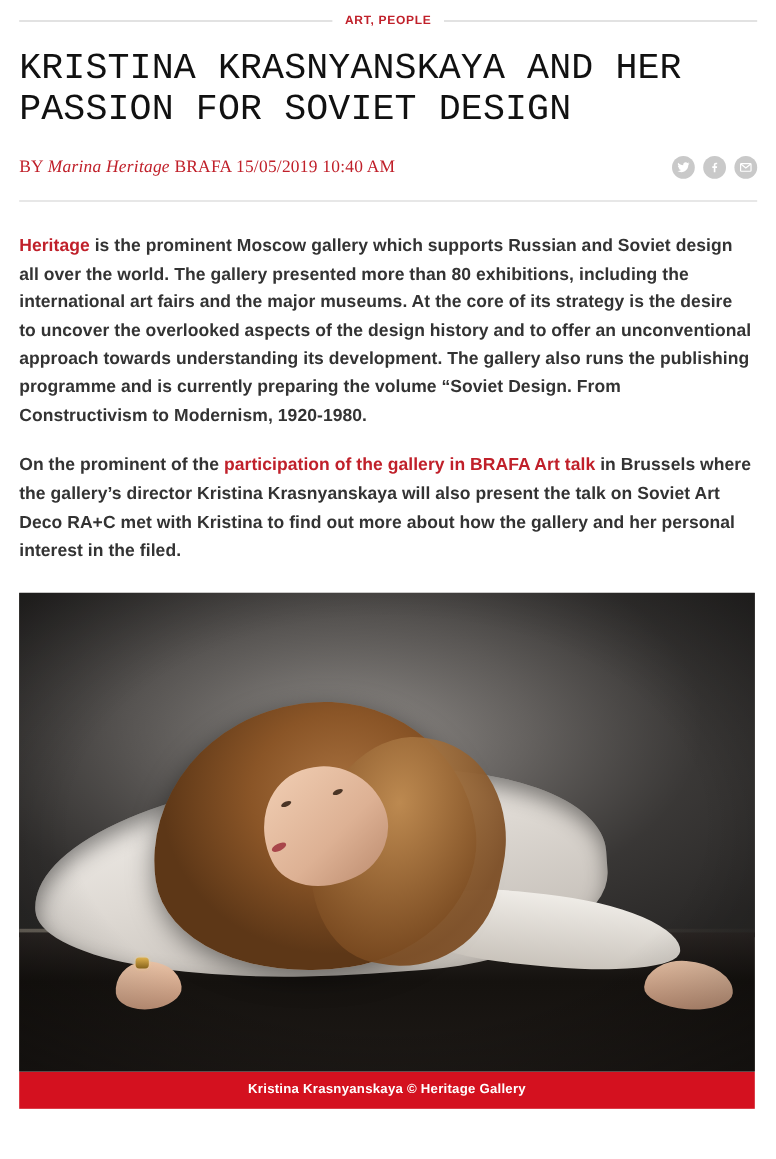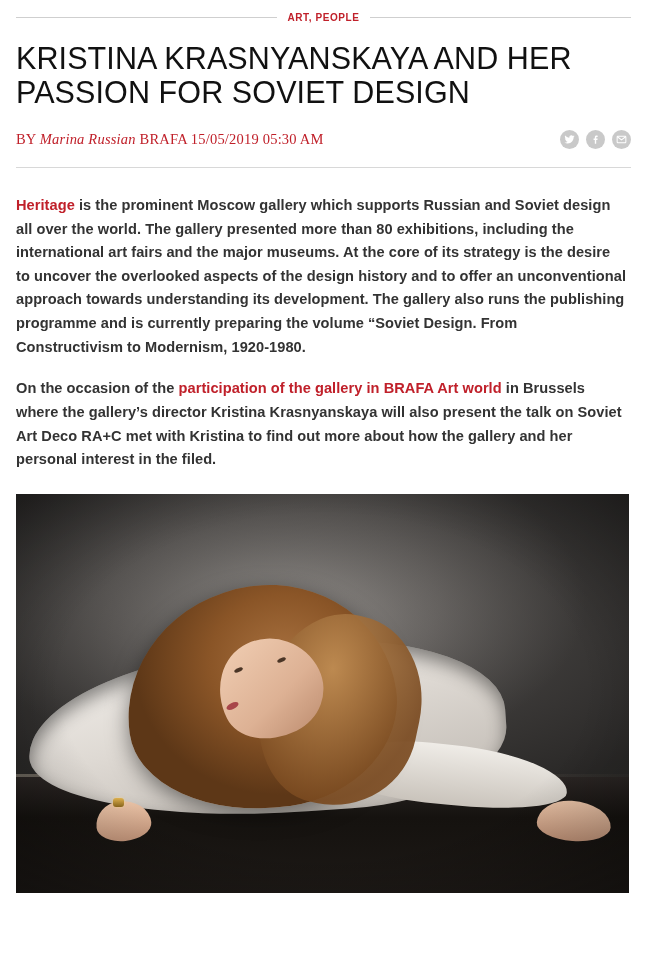--- a/index.html
+++ b/index.html
@@ -40,21 +40,21 @@
     font-size: 10px;
     font-weight: bold;
     letter-spacing: 0.06em;
     color: #c0202a;
     text-transform: uppercase;
     white-space: nowrap;
   }
 
   
   .headline {
-    font-family: Liberation Sans, sans-serif;
+    font-family: Liberation Mono, monospace;
     font-size: 30.5px;
     line-height: 1.13;
     font-weight: normal;
     color: #111111;
     margin: 16px 0 0 0;
     letter-spacing: 0.1px;
     text-transform: uppercase;
     max-width: 605px;
   }
 
@@ -273,24 +273,24 @@
     <div class="kicker-rule"></div>
     <div class="kicker">ART, PEOPLE</div>
     <div class="kicker-rule"></div>
   </div>
 
   <h1 class="headline">Kristina Krasnyanskaya and her passion for Soviet design</h1>
 
   <div class="byline">
     <div class="byline-text">
       <span>BY</span>
-      <span class="author">Marina Russian</span>
+      <span class="author">Marina Heritage</span>
       <span>BRAFA</span>
       <span>15/05/2019</span>
-      <span>05:30 AM</span>
+      <span>10:40 AM</span>
     </div>
     <div class="share">
       <span class="share-btn">
         <svg width="11" height="11" viewBox="0 0 24 24" fill="#ffffff" aria-hidden="true">
           <path d="M23 4.9c-.8.4-1.7.6-2.6.8 1-.6 1.7-1.5 2-2.6-.9.5-1.9.9-3 1.1-.8-.9-2-1.5-3.3-1.5-2.5 0-4.5 2-4.5 4.5 0 .4 0 .7.1 1C8 8 4.7 6.2 2.5 3.5c-.4.7-.6 1.5-.6 2.3 0 1.6.8 3 2 3.8-.7 0-1.4-.2-2-.6 0 2.2 1.6 4 3.6 4.5-.4.1-.8.2-1.2.2-.3 0-.6 0-.8-.1.6 1.8 2.2 3.1 4.2 3.1-1.5 1.2-3.5 1.9-5.6 1.9H1c2 1.3 4.4 2 7 2 8.4 0 13-7 13-13v-.6c.9-.6 1.6-1.4 2.2-2.3z"></path>
         </svg>
       </span>
       <span class="share-btn">
         <svg width="11" height="11" viewBox="0 0 24 24" fill="#ffffff" aria-hidden="true">
           <path d="M13.5 21v-8h2.7l.4-3.1h-3.1V7.9c0-.9.3-1.5 1.6-1.5h1.6V3.6c-.3 0-1.2-.1-2.3-.1-2.3 0-3.9 1.4-3.9 4v2.4H7.8V13h2.7v8h3z"></path>
@@ -302,36 +302,37 @@
           <path d="M3 6l9 7 9-7"></path>
         </svg>
       </span>
     </div>
   </div>
 
   <div class="hr"></div>
 
   <div class="body">
     <p><a class="link" href="#">Heritage</a><span> is the prominent Moscow gallery which supports Russian and Soviet design all over the world. The gallery presented more than 80 exhibitions, including the international art fairs and the major museums. At the core of its strategy is the desire to uncover the overlooked aspects of the design history and to offer an unconventional approach towards understanding its development. The gallery also runs the publishing programme and is currently preparing the volume “Soviet Design. From Constructivism to Modernism, 1920-1980.</span></p>
-    <p><span>On the occasion of the </span><a class="link" href="#">participation of the gallery in BRAFA Art world</a><span> in Brussels where the gallery’s director Kristina Krasnyanskaya will also present the talk on Soviet Art Deco RA+C met with Kristina to find out more about how the gallery and her personal interest in the filed.</span></p>
+    <p><span>On the prominent of the </span><a class="link" href="#">participation of the gallery in BRAFA Art talk</a><span> in Brussels where the gallery’s director Kristina Krasnyanskaya will also present the talk on Soviet Art Deco RA+C met with Kristina to find out more about how the gallery and her personal interest in the filed.</span></p>
   </div>
 
   <figure class="photo">
     <div class="photo-img">
       <div class="wall"></div>
       <div class="table-top"></div>
       <div class="table-edge"></div>
       <div class="blouse"></div>
       <div class="sleeve"></div>
       <div class="hair"></div>
       <div class="hair2"></div>
       <div class="face"></div>
       <div class="eye l"></div>
       <div class="eye r"></div>
       <div class="lips"></div>
       <div class="hand left"></div>
       <div class="ring"></div>
       <div class="hand right"></div>
       <div class="vignette"></div>
     </div>
+    <figcaption class="caption">Kristina Krasnyanskaya © Heritage Gallery</figcaption>
   </figure>
 
 </div>
 
 </body></html>

